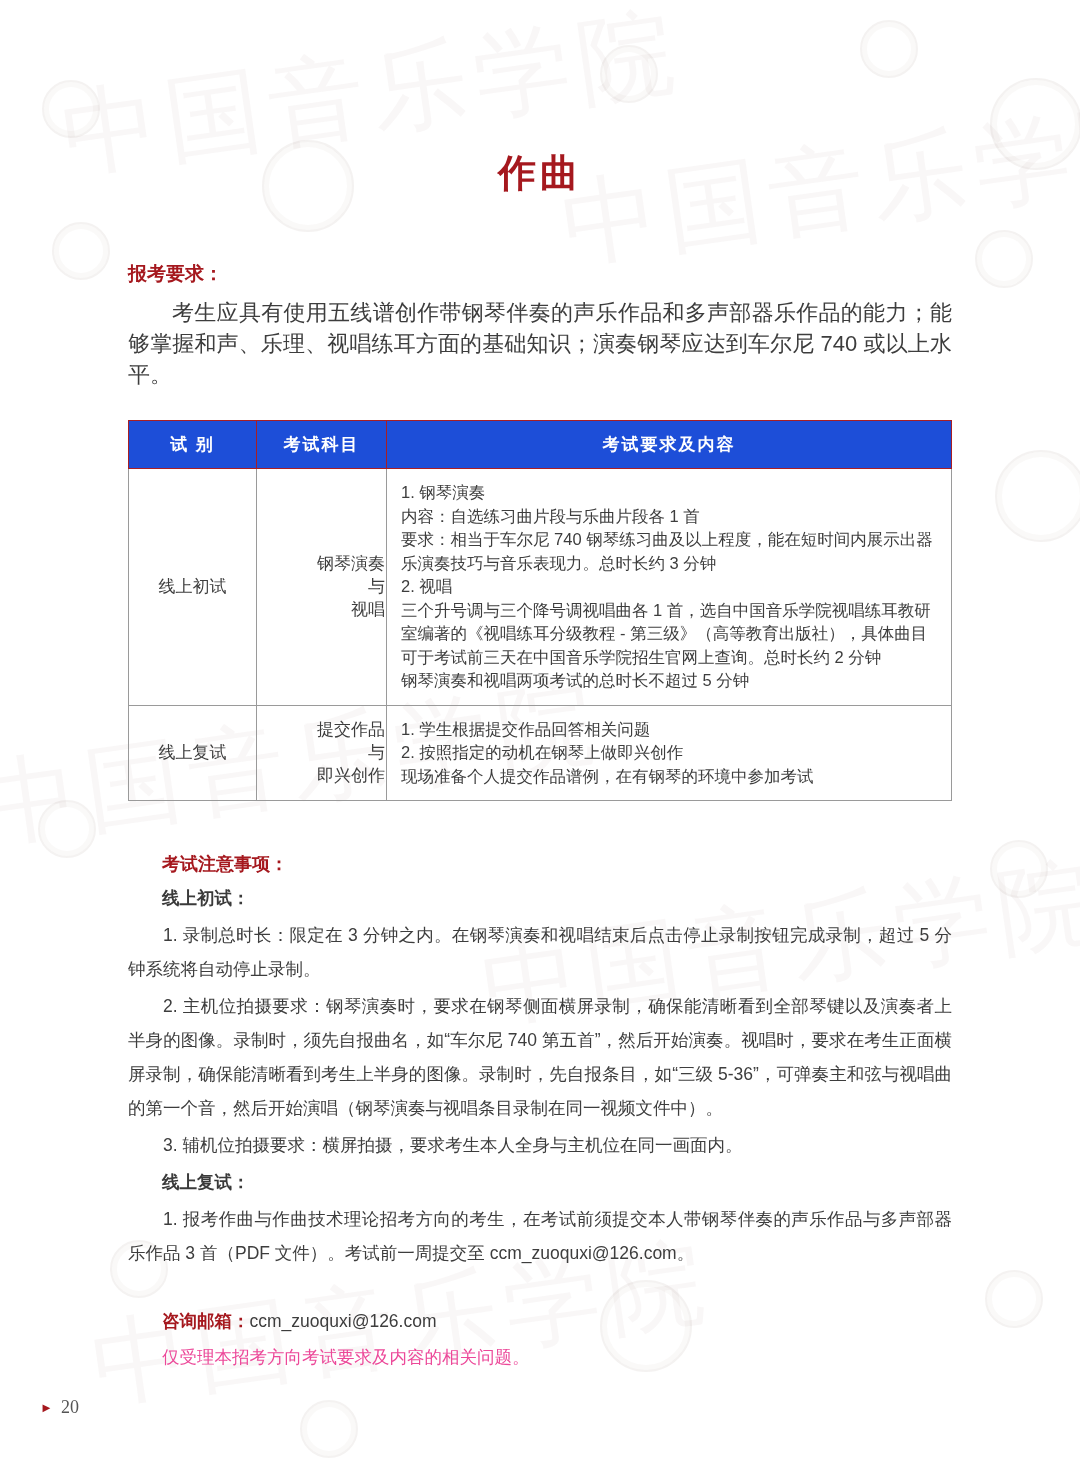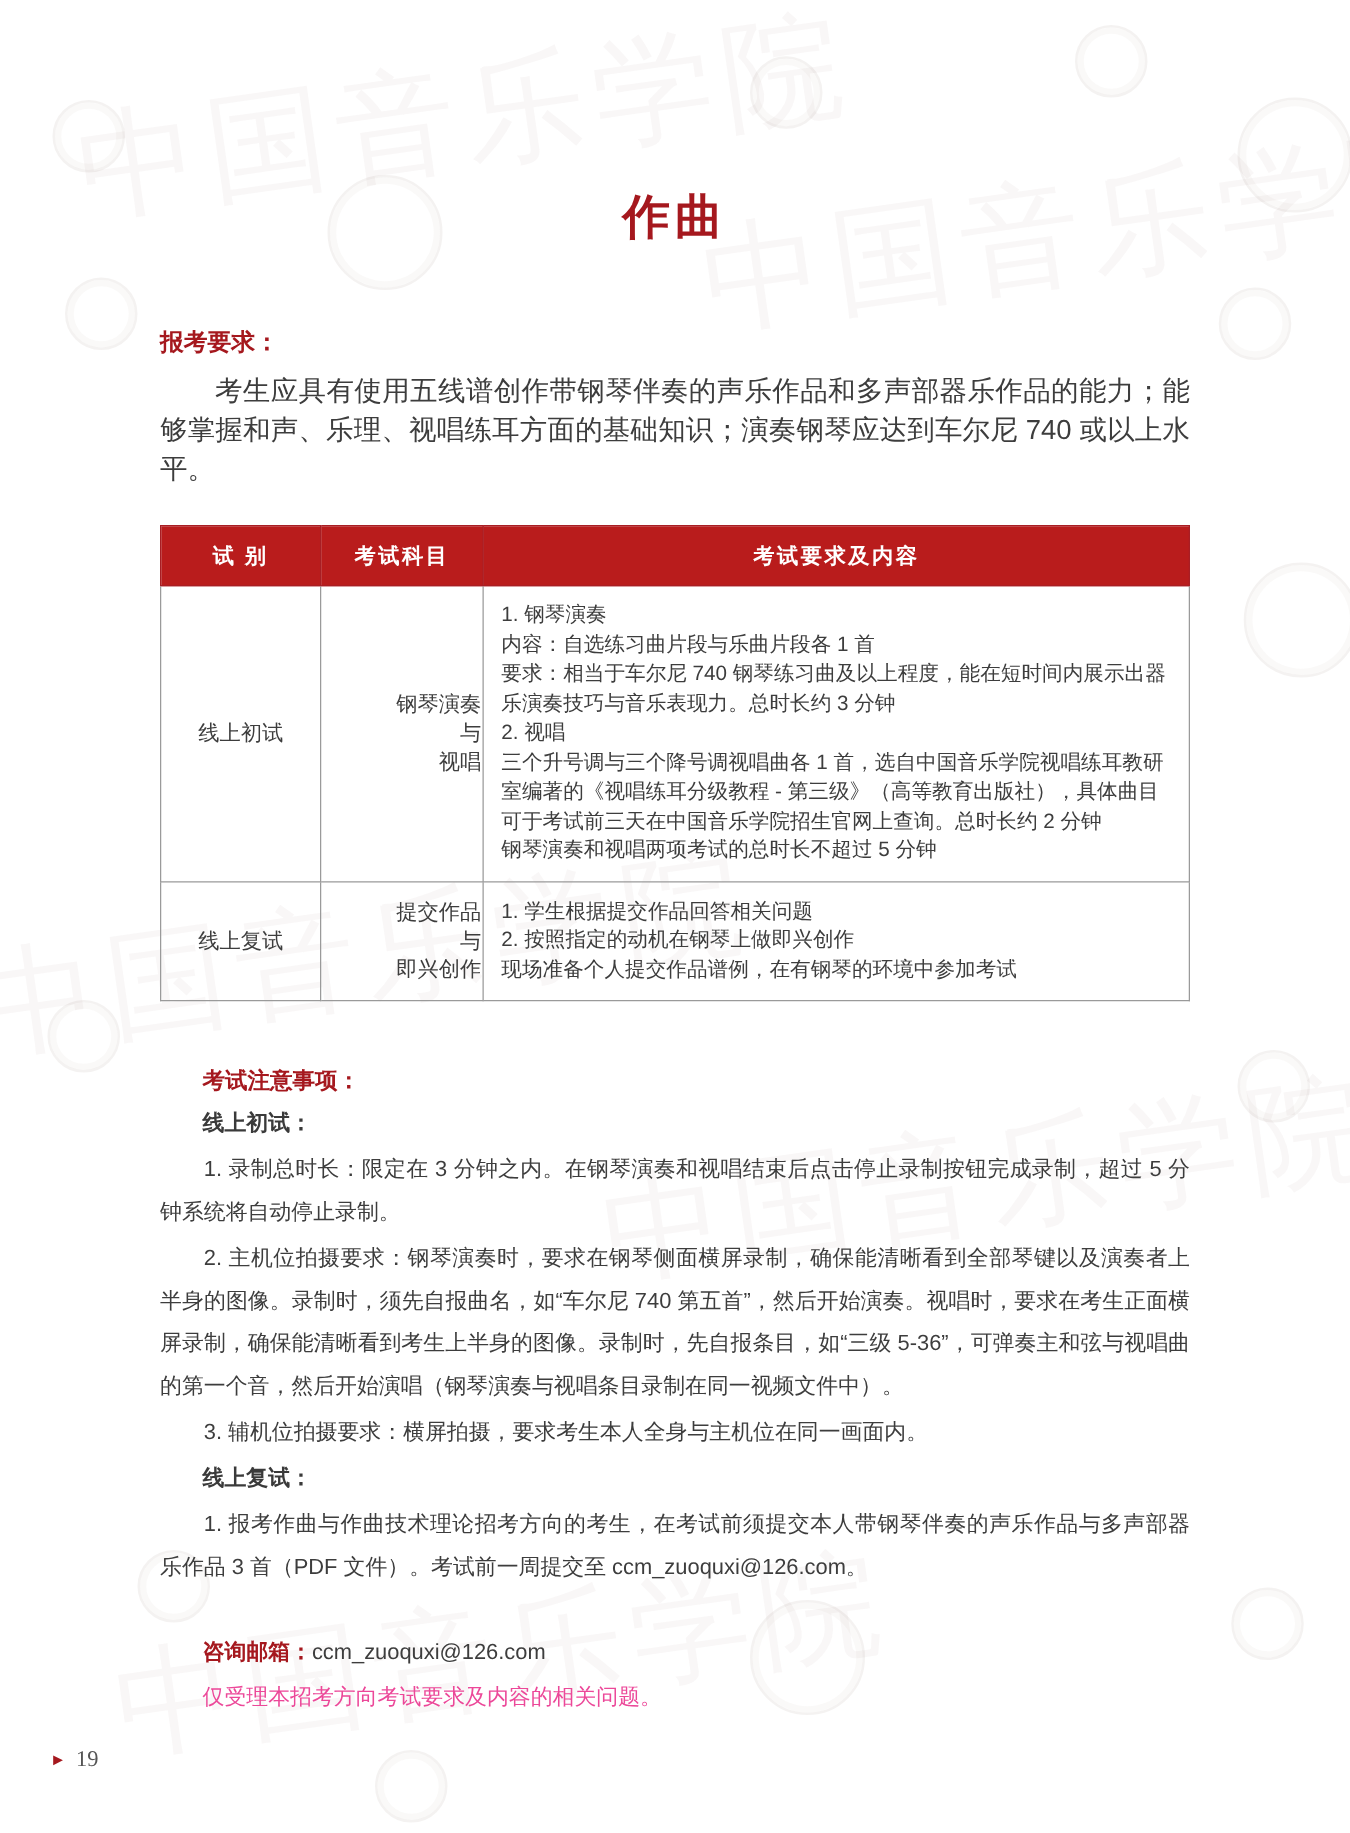--- a/index.html
+++ b/index.html
@@ -67,21 +67,21 @@
   }
 
   
   table.exam-table {
     margin-top:30px;
     width:824px;
     border-collapse:collapse;
     font-size:16.5px;
   }
   table.exam-table th {
-    background:#b91c1c;
+    background:#1d4ed8;
     color:#ffffff;
     font-weight:bold;
     font-size:17px;
     letter-spacing:2px;
     height:48px;
     border:1px solid #a81e24;
     text-align:center;
   }
   table.exam-table td {
     border:1px solid #9a9a9a;
@@ -218,16 +218,16 @@
       <div>
         <span class="contact-label">咨询邮箱：</span><span class="contact-email">ccm_zuoquxi@126.com</span>
       </div>
       <p class="contact-note">仅受理本招考方向考试要求及内容的相关问题。</p>
     </div>
 
   </div>
 
   <div class="footer">
     <span class="footer-arrow">►</span>
-    <span class="footer-page">19</span>
+    <span class="footer-page">20</span>
   </div>
 
 </div>
 
 </body></html>

